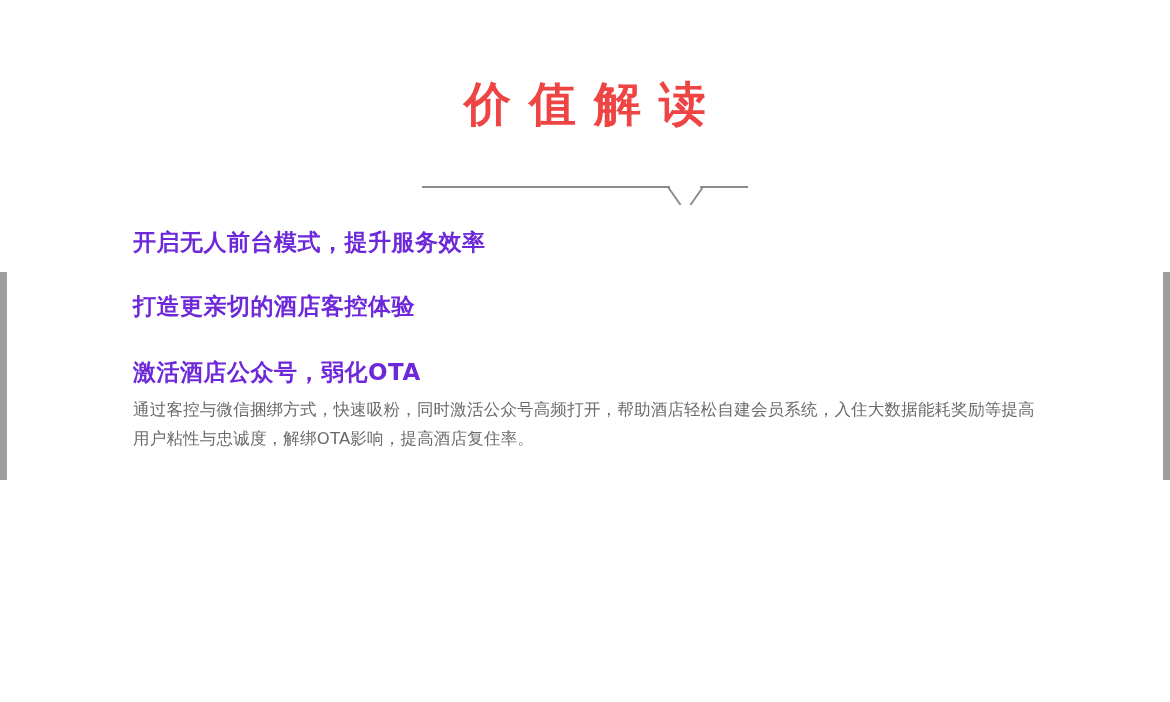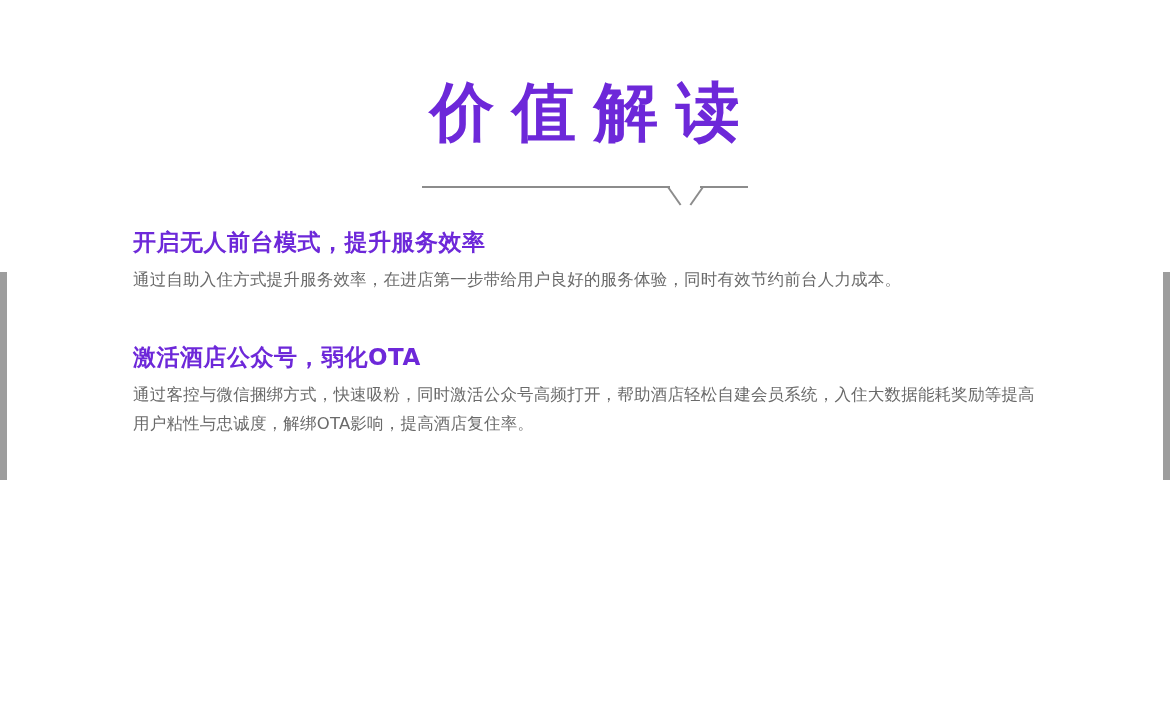--- a/index.html
+++ b/index.html
@@ -34,23 +34,23 @@
 
   
   .title-block {
     position: absolute;
     top: 80px;
     left: 0;
     width: 1170px;
     text-align: center;
   }
   .main-title {
-    font-size: 64px;
+    font-size: 47px;
     font-weight: bold;
-    color: #6d28d9;
+    color: #ef4444;
     letter-spacing: 18px;
     line-height: 1;
     margin: 0;
     padding-left: 18px;
     font-family: "DejaVu Sans", "Liberation Sans", sans-serif;
   }
 
   
   .title-rule {
     position: absolute;
@@ -110,21 +110,21 @@
     font-size: 16.5px;
     color: #6a6a6a;
     line-height: 1.75;
     margin: 0;
     letter-spacing: 0.2px;
     font-family: "DejaVu Sans", "Liberation Sans", sans-serif;
   }
   .sec-1 .section-body { width: 920px; }
   .sec-2 { margin-top: 34px; }
   .sec-2 .section-body { width: 905px; }
-  .sec-3 { margin-top: 48px; }
+  .sec-3 { margin-top: 36px; }
   .sec-3 .section-body { width: 915px; }
 </style>
 </head>
 <body>
 
 <div class="page">
 
   <div class="side-bar left"></div>
   <div class="side-bar right"></div>
 
@@ -136,24 +136,24 @@
     <span class="line-left"></span>
     <span class="notch-a"></span>
     <span class="notch-b"></span>
     <span class="line-right"></span>
   </div>
 
   <div class="content">
 
     <div class="section sec-1">
       <h2 class="section-heading">开启无人前台模式，提升服务效率</h2>
-      <p class="section-body">通过自助入住方式提升服务效率，在进店第一步带给用户良好的服务体验，同时有效节约前台人力成本。</p>
     </div>
 
     <div class="section sec-2">
+      <h2 class="section-heading">打造更亲切的酒店客控体验</h2>
     </div>
 
     <div class="section sec-3">
       <h2 class="section-heading">激活酒店公众号，弱化OTA</h2>
       <p class="section-body">通过客控与微信捆绑方式，快速吸粉，同时激活公众号高频打开，帮助酒店轻松自建会员系统，入住大数据能耗奖励等提高用户粘性与忠诚度，解绑OTA影响，提高酒店复住率。</p>
     </div>
 
   </div>
 
 </div>

